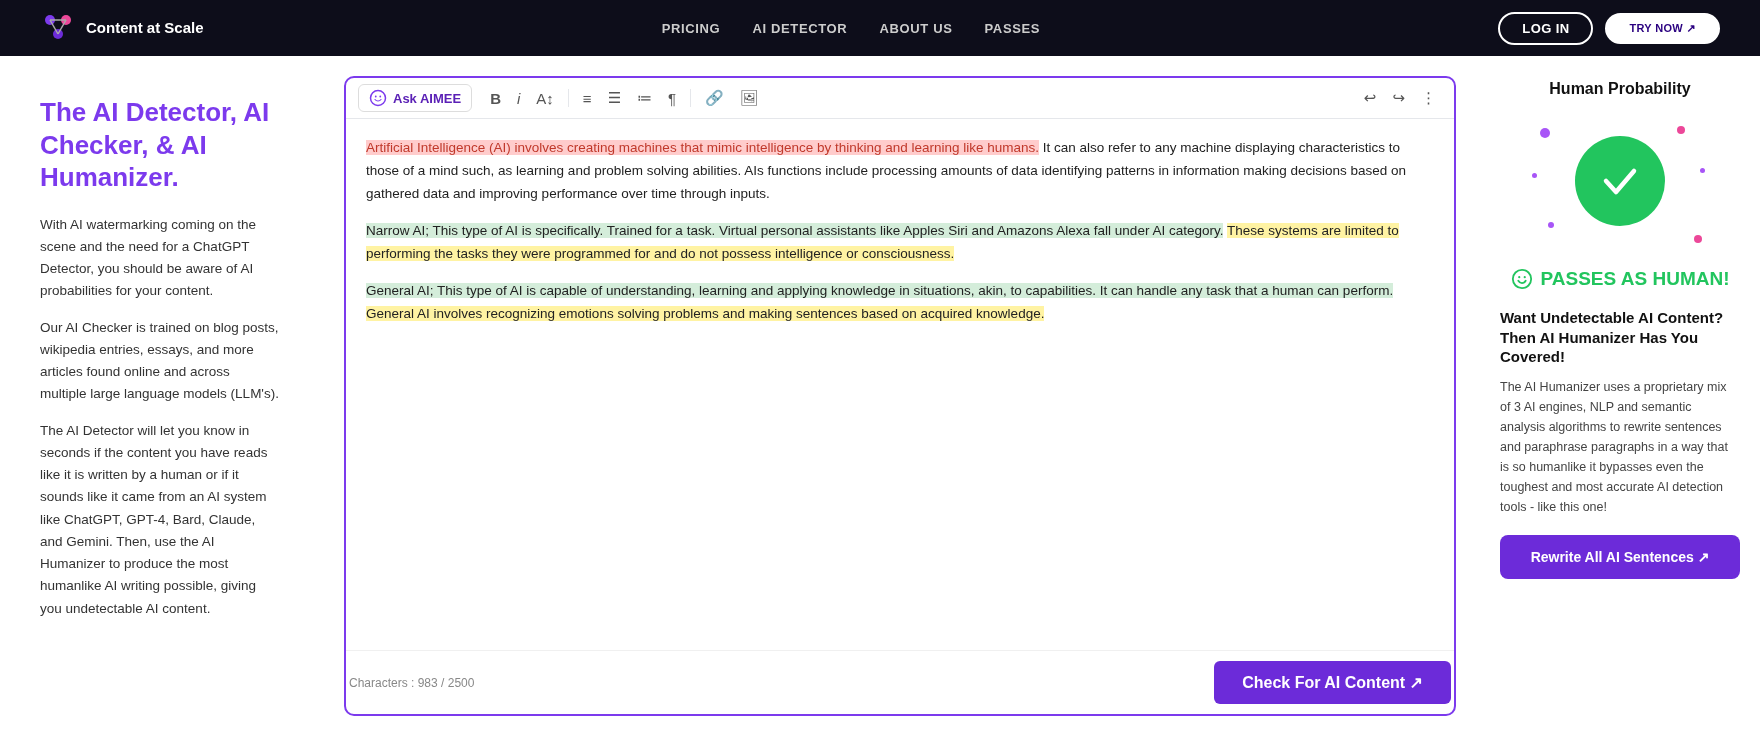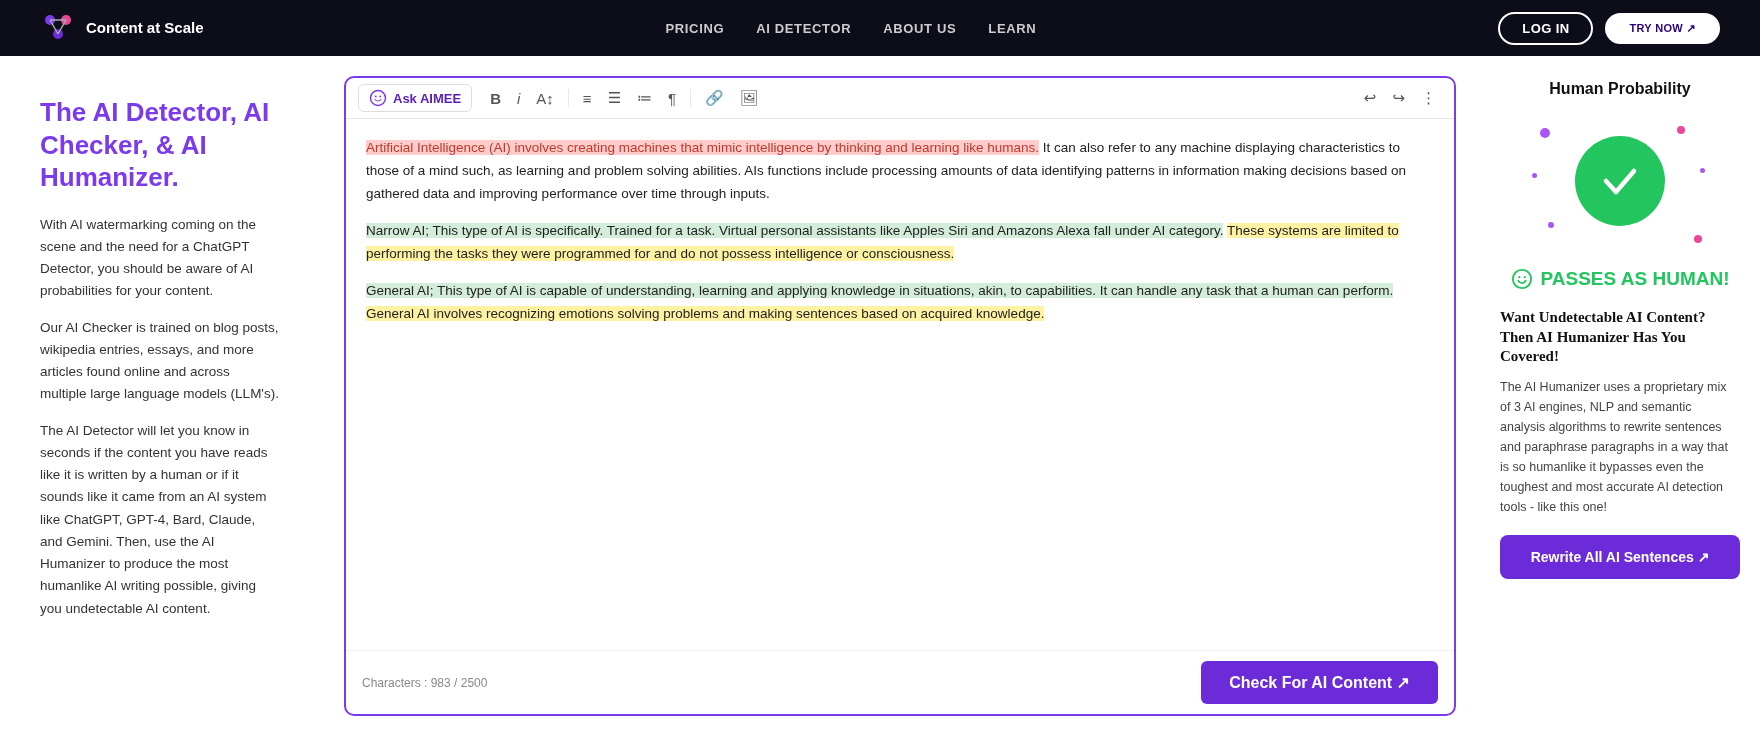--- a/index.html
+++ b/index.html
@@ -169,21 +169,21 @@
 
     
     .highlight-red { background: #ffcccc; color: #c0392b; }
     .highlight-yellow { background: #fff3a3; }
     .highlight-green { background: #d4edda; }
 
     .editor-footer {
       display: flex;
       align-items: center;
       justify-content: space-between;
-      padding: 10px 16px;
+      padding: 10px 3px;
       border-top: 1px solid #f0f0f0;
     }
     .char-count {
       font-size: 12px;
       color: #888;
     }
     .check-btn {
       background: #6c2bd9;
       color: white;
       border: none;
@@ -252,21 +252,20 @@
       margin-bottom: 18px;
     }
     .passes-label svg { width: 22px; height: 22px; }
 
     .humanizer-title {
       font-size: 15px;
       font-weight: 700;
       color: #111;
       margin-bottom: 10px;
       line-height: 1.3;
-      font-family: Liberation Serif, serif;
     }
     .humanizer-desc {
       font-size: 12.5px;
       color: #444;
       line-height: 1.6;
       margin-bottom: 18px;
     }
     .rewrite-btn {
       background: #6c2bd9;
       color: white;
@@ -299,21 +298,21 @@
       <line x1="26" y1="10" x2="18" y2="24" stroke="#aaa" stroke-width="1.5"></line>
     </svg>
     <span class="logo-text">Content
 at Scale</span>
   </a>
 
   <div class="nav-links">
     <a class="nav-link" href="#">PRICING</a>
     <a class="nav-link" href="#">AI DETECTOR</a>
     <a class="nav-link" href="#">ABOUT US</a>
-    <a class="nav-link" href="#">LEARN</a>
+    <a class="nav-link" href="#">PASSES</a>
   </div>
 
   <div class="nav-actions">
     <button class="btn-login">LOG IN</button>
     <button class="btn-try">TRY NOW ↗</button>
   </div>
 </nav>
 
 <div class="main">
 

